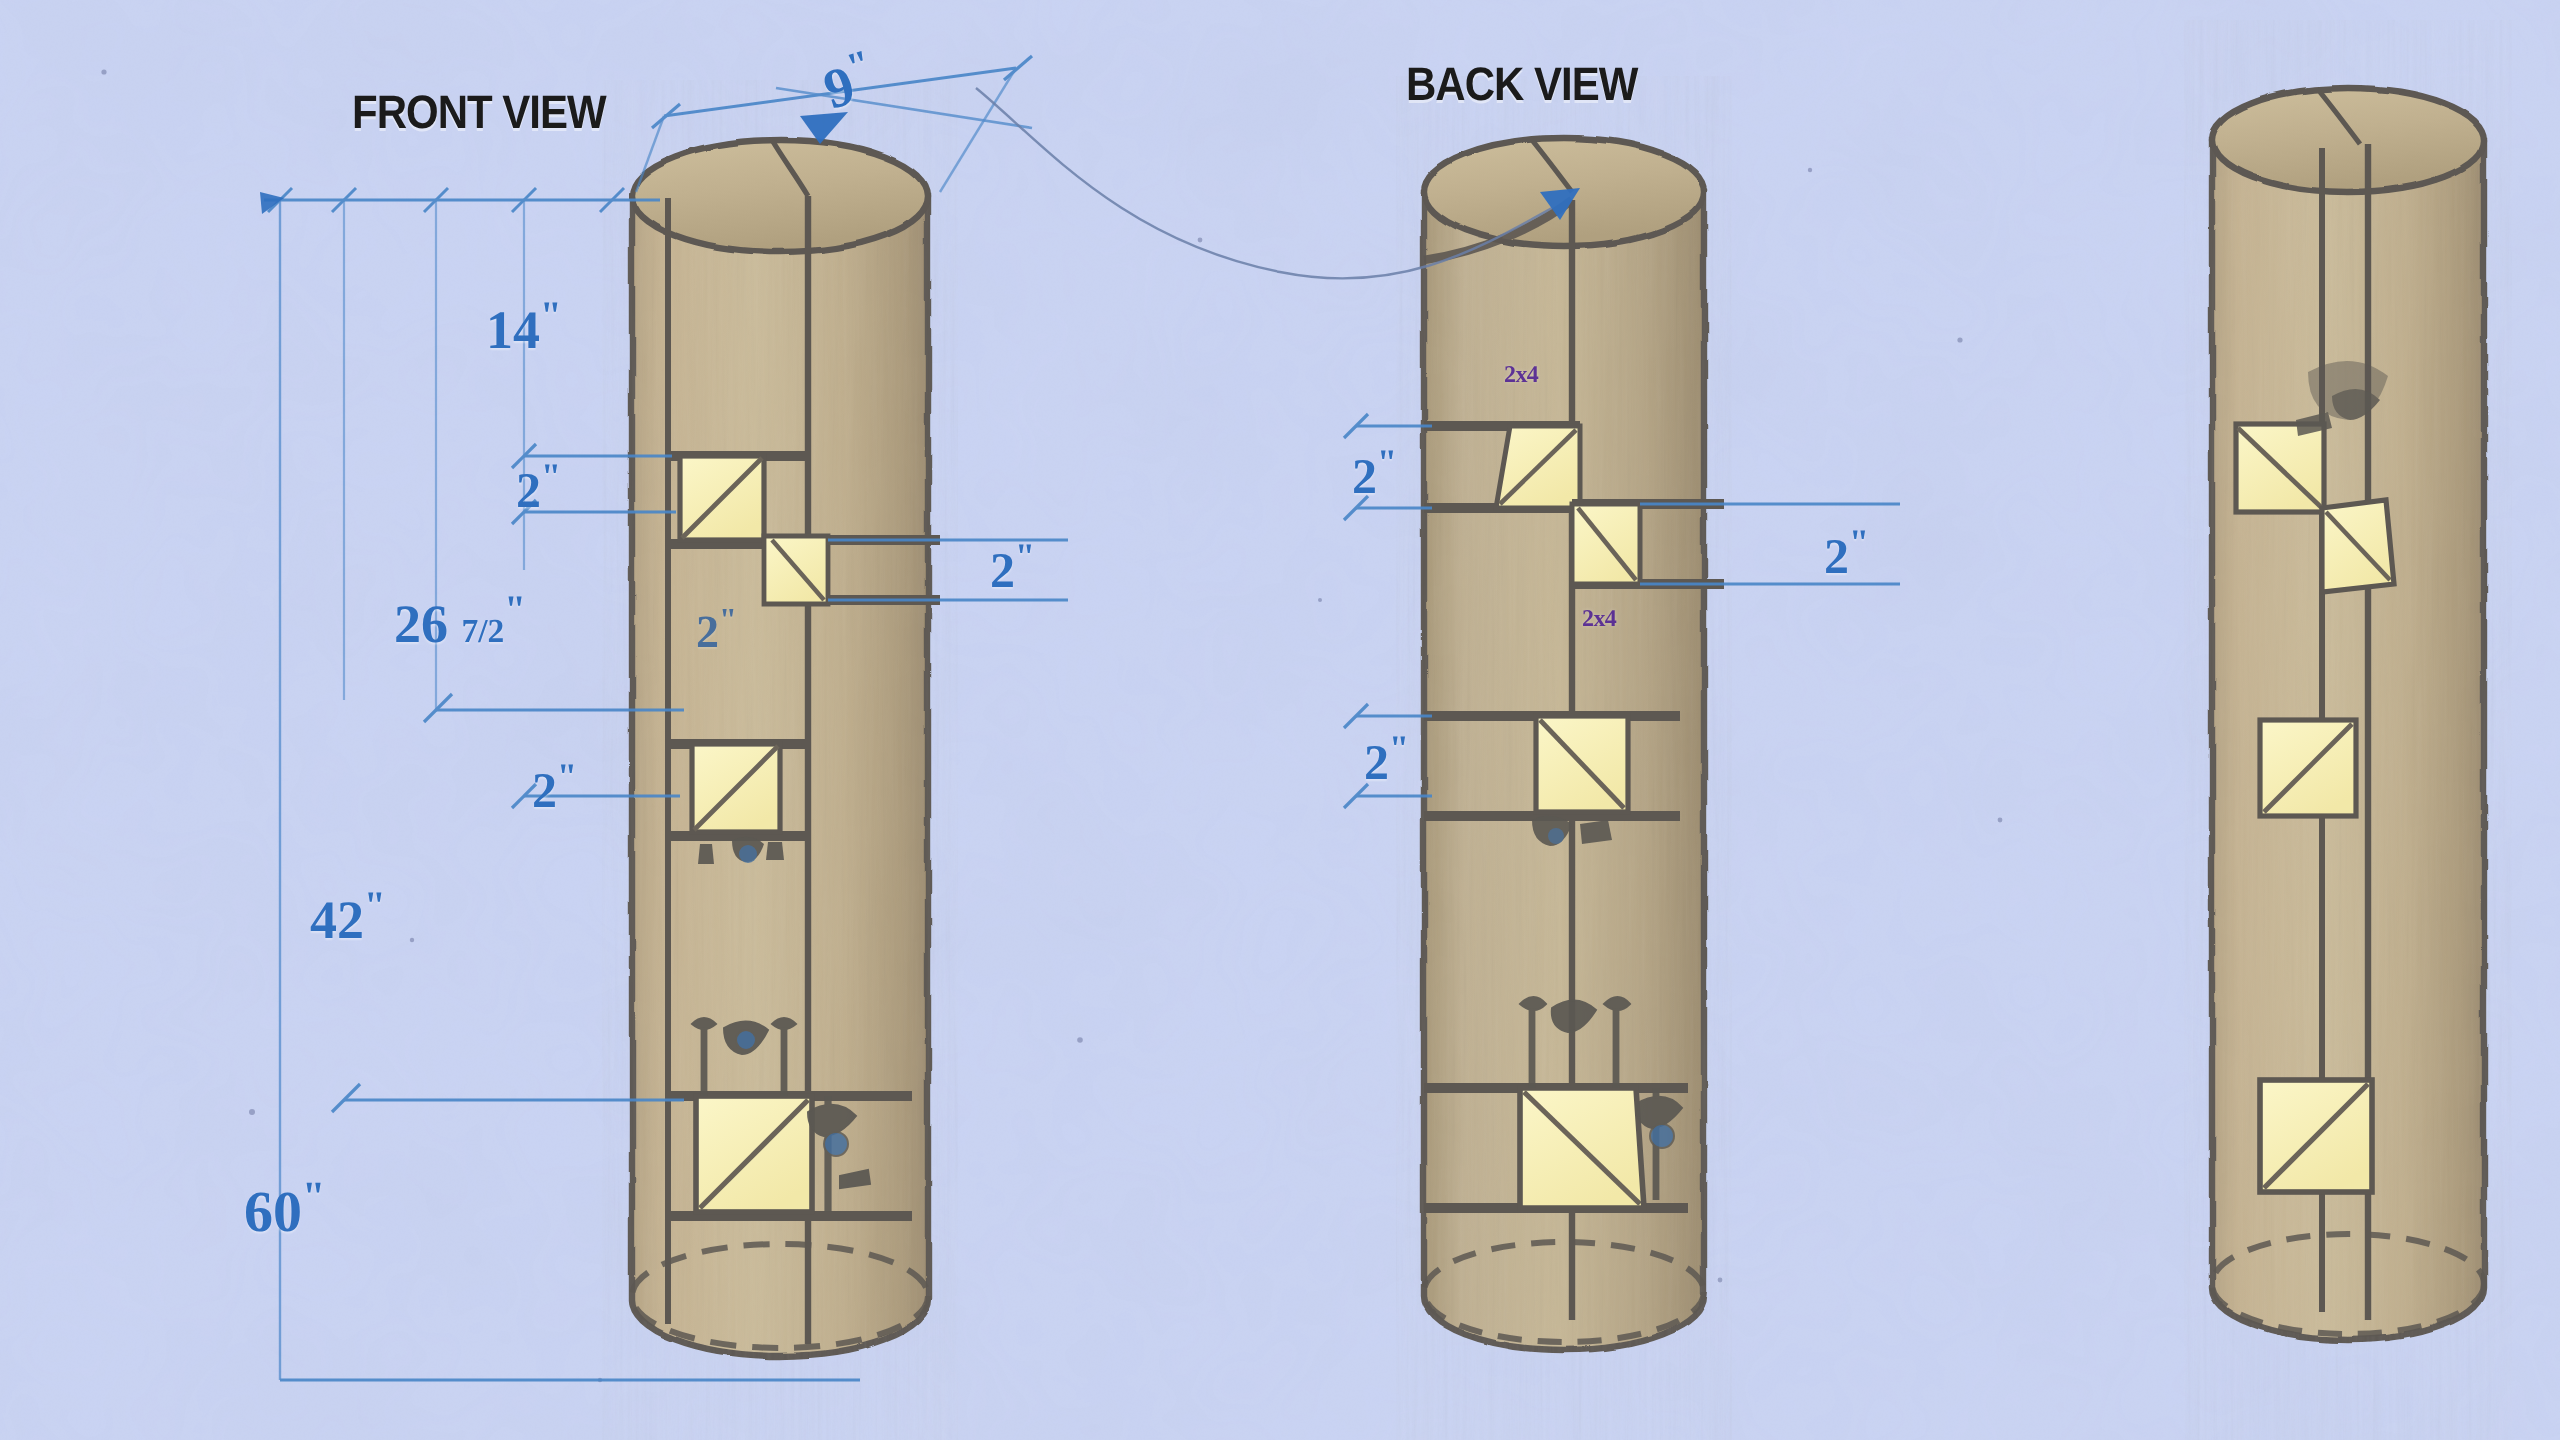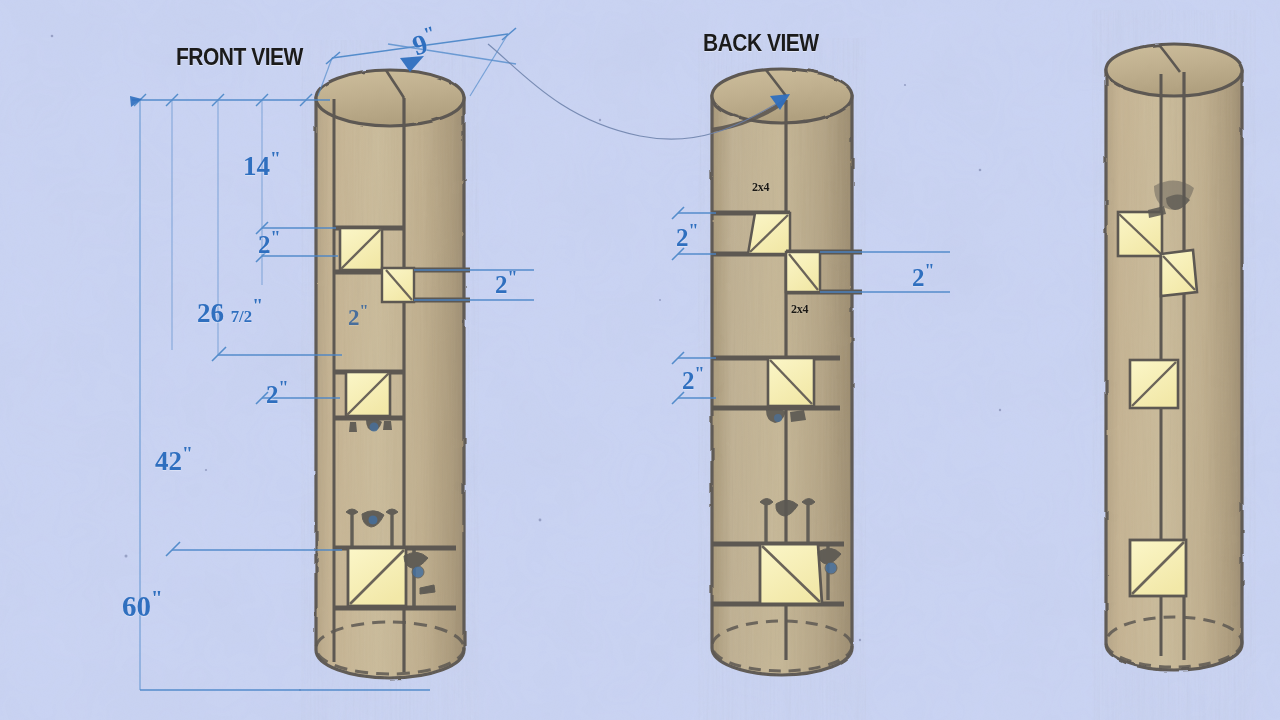--- a/index.html
+++ b/index.html
@@ -58,21 +58,21 @@
     font-weight:bold;
     font-size:23px;
     opacity:.82;
     white-space:nowrap;
     text-shadow:0 1px 1px rgba(255,255,255,.2);
   }
   #onpost-2{left:348px;top:302px;}
 
   .redlabel{
     position:absolute;
-    color:#000000;
+    color:#4c1d95;
     font-family:"Liberation Serif",serif;
     font-weight:bold;
     font-size:12px;
     letter-spacing:-.3px;
     white-space:nowrap;
     opacity:.86;
     text-shadow:0 0 2px rgba(255,255,255,.35);
   }
   #red-a{left:752px;top:180px;}
   #red-b{left:791px;top:302px;}

